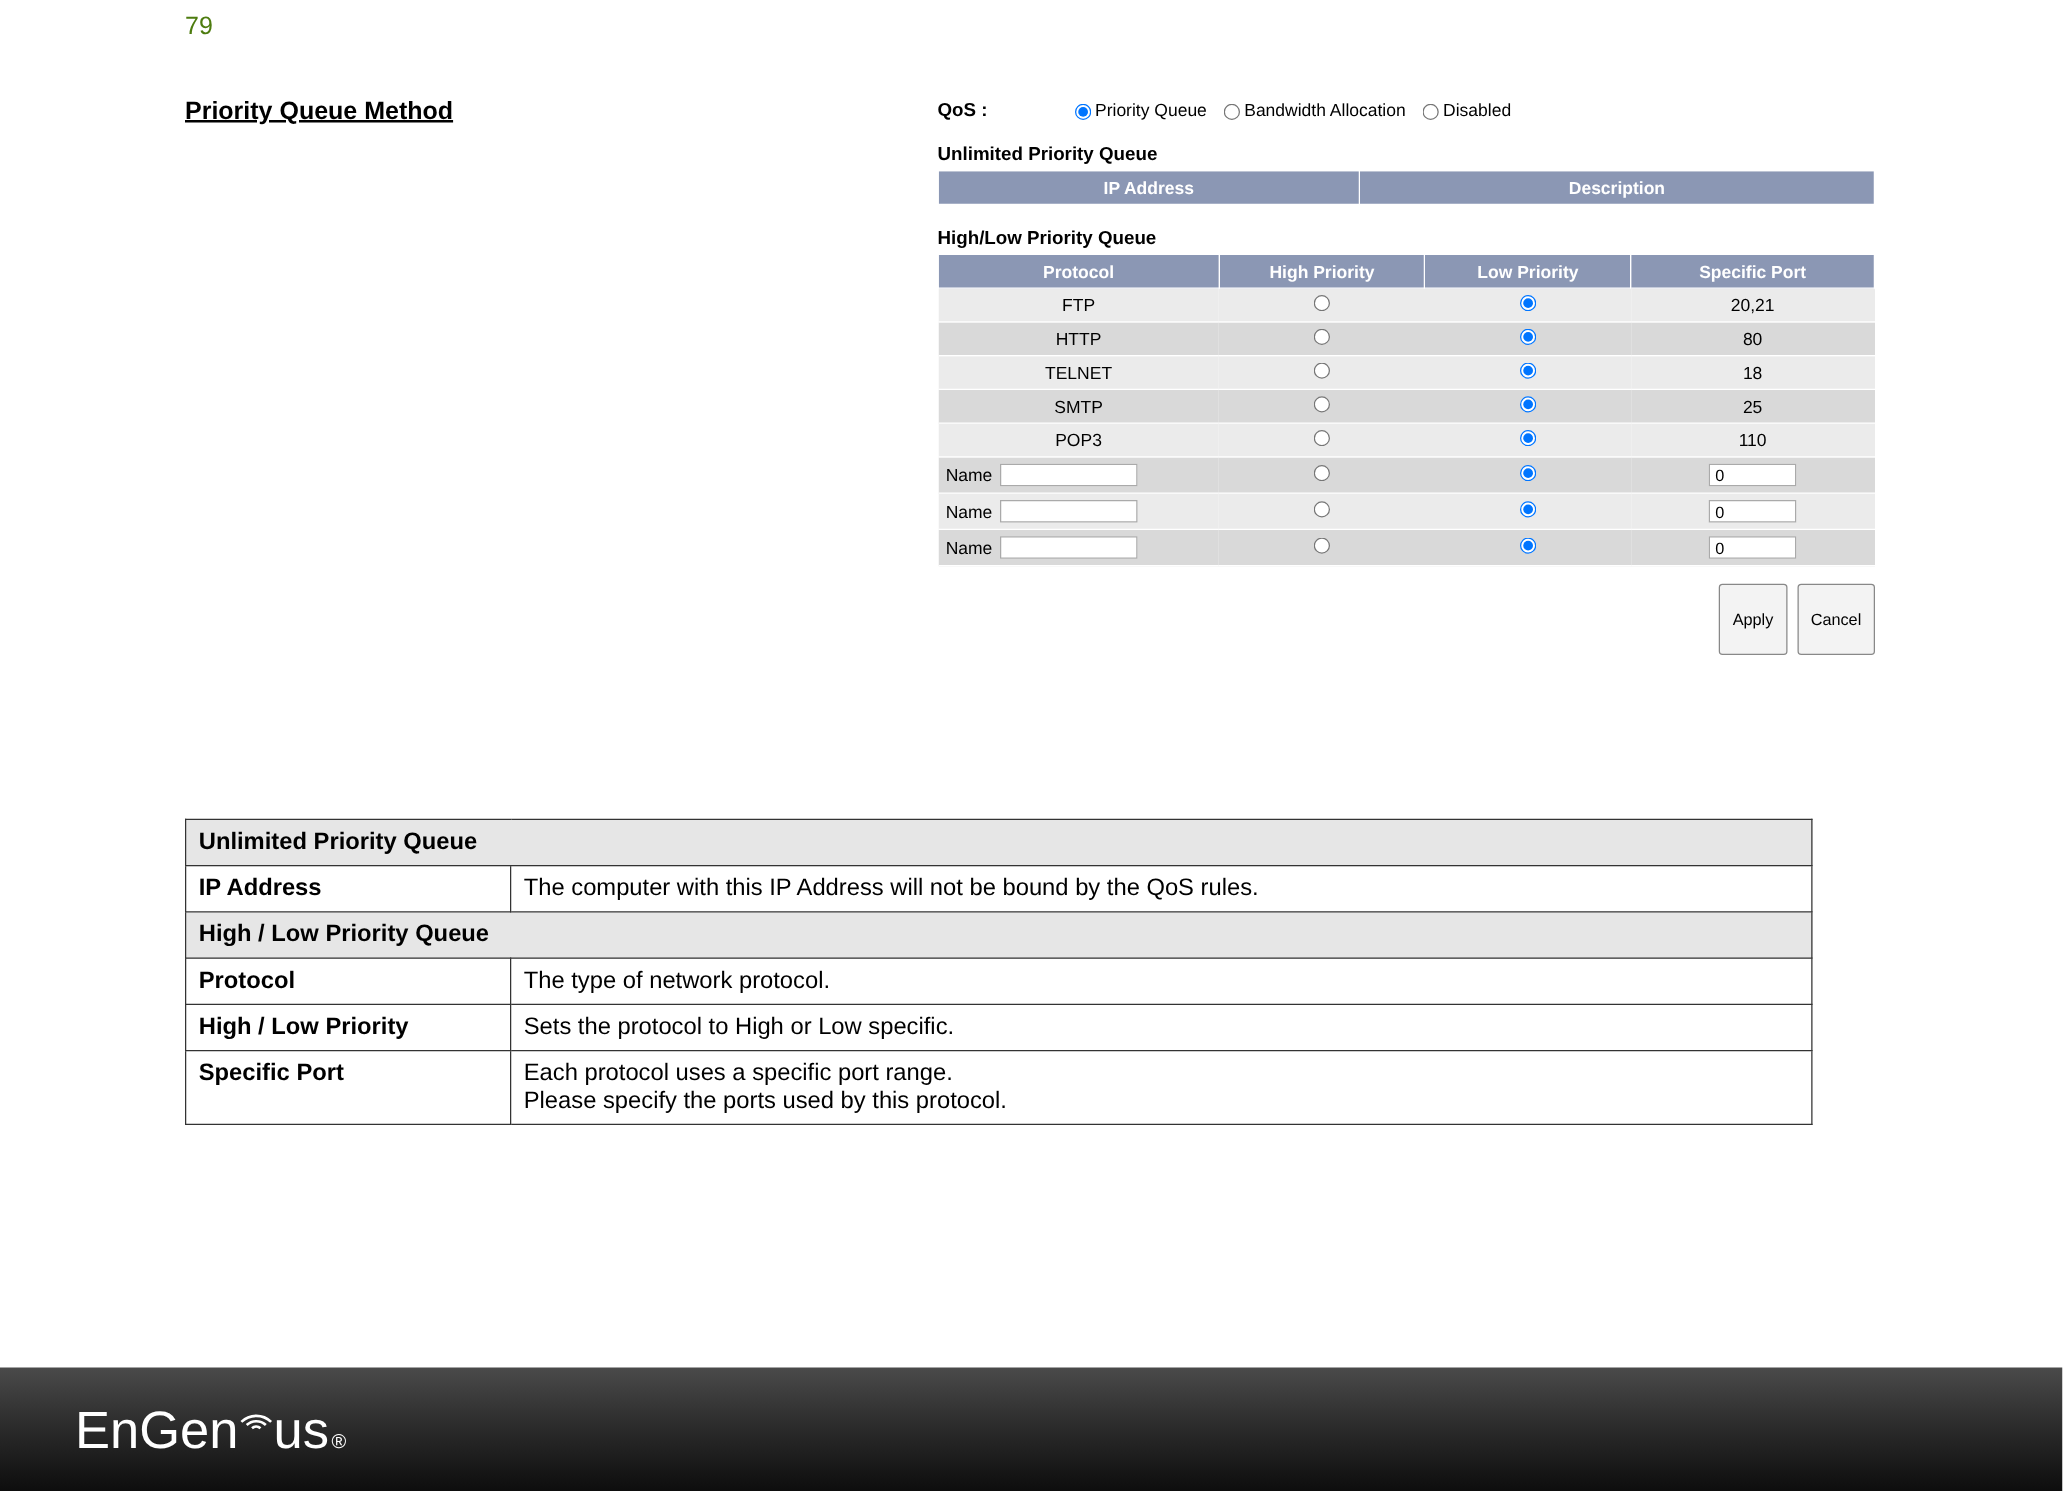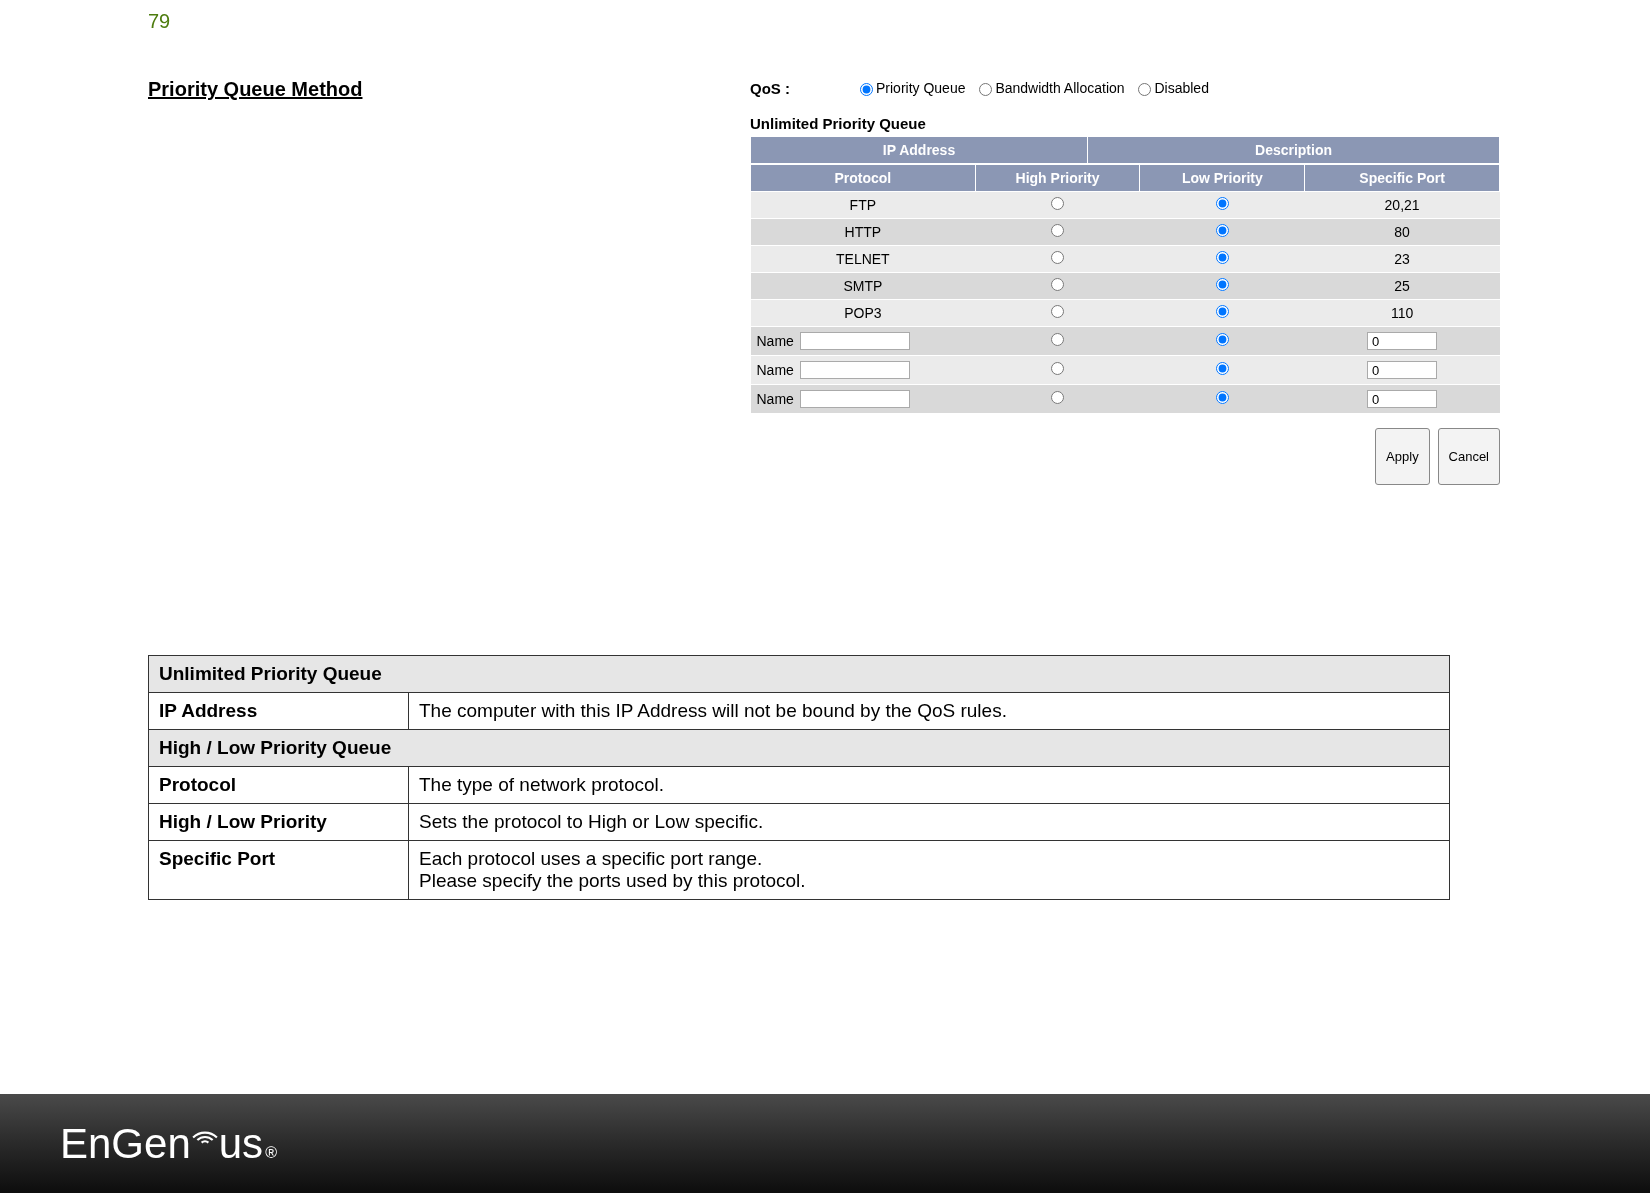--- a/index.html
+++ b/index.html
@@ -193,20 +193,21 @@
   <div class="section-title">Unlimited Priority Queue</div>
   <table class="upq">
     <tbody>
         <tr>
       <th style="width:45%">IP Address</th>
       <th>Description</th>
     </tr>
   </tbody>
     </table>
 
+  <div class="section-title" style="margin-top:18px">High/Low Priority Queue</div>
   <table class="hlpq">
     <tbody>
         <tr>
       <th style="width:30%">Protocol</th>
       <th style="width:22%">High Priority</th>
       <th style="width:22%">Low Priority</th>
       <th>Specific Port</th>
     </tr>
     </tbody>
       <tbody id="hlpq-body">
@@ -219,21 +220,21 @@
         <tr>
           <td>HTTP</td>
           <td><input type="radio" name="prio1" style=""></td>
           <td><input type="radio" name="prio1" checked="" style=""></td>
           <td>80</td>
         </tr>
         <tr>
           <td>TELNET</td>
           <td><input type="radio" name="prio2" style=""></td>
           <td><input type="radio" name="prio2" checked="" style=""></td>
-          <td>23</td>
+          <td>18</td>
         </tr>
         <tr>
           <td>SMTP</td>
           <td><input type="radio" name="prio3" style=""></td>
           <td><input type="radio" name="prio3" checked="" style=""></td>
           <td>25</td>
         </tr>
         <tr>
           <td>POP3</td>
           <td><input type="radio" name="prio4" style=""></td>

